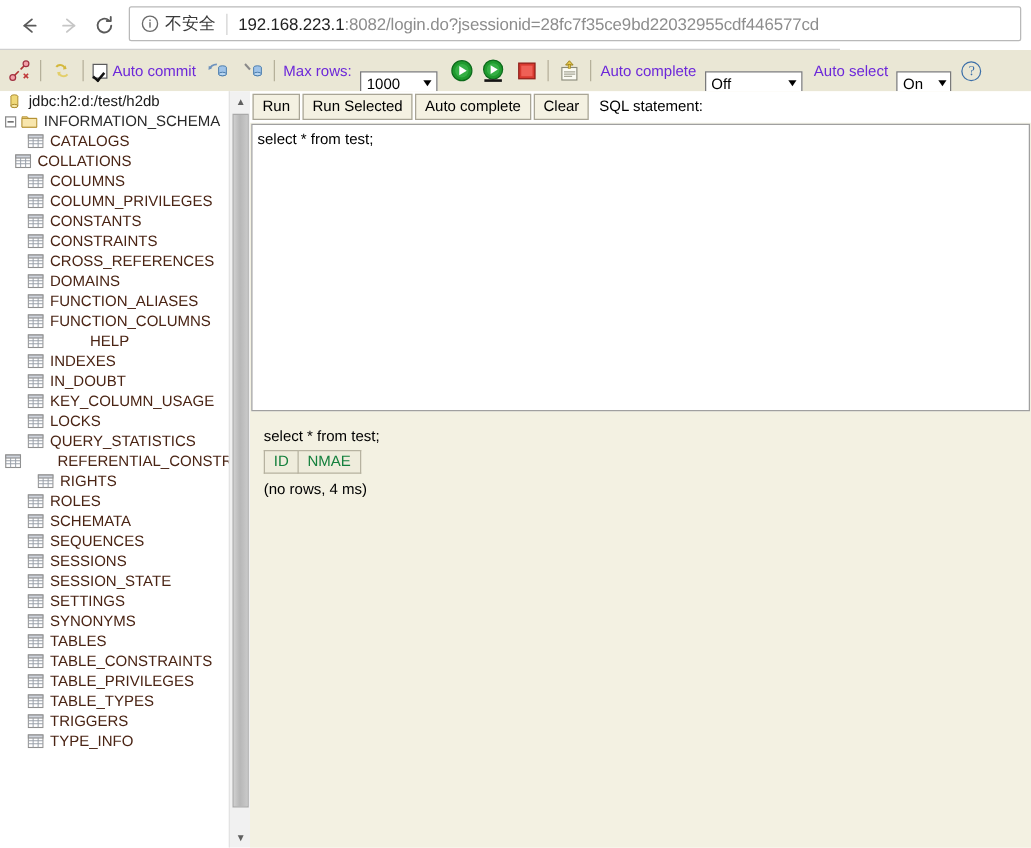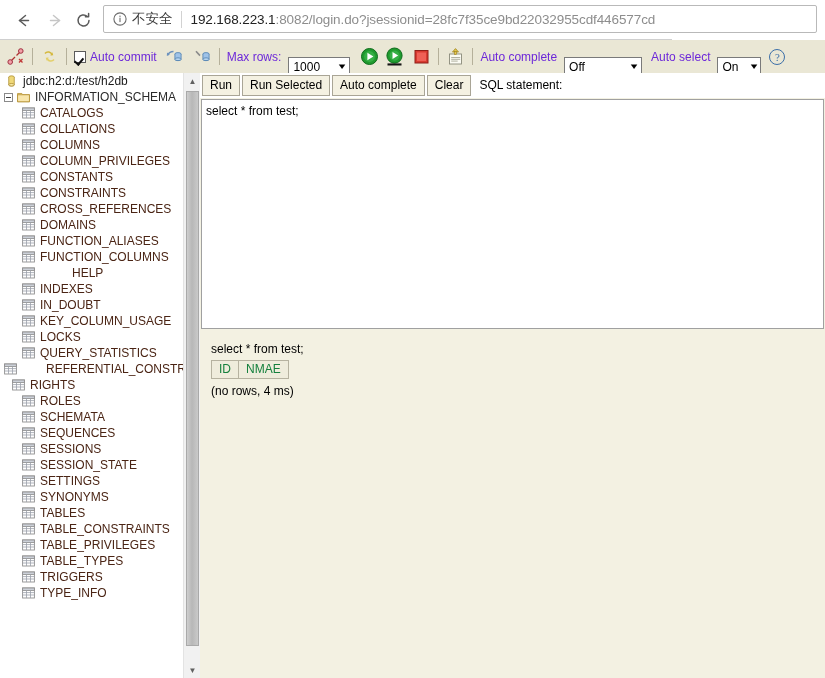--- a/index.html
+++ b/index.html
@@ -359,21 +359,21 @@
 
   <div id="tree-tables">
       <div class="tree-row" style="padding-left: 22px;">
         <svg class="ic" viewBox="0 0 13 12">
           <rect x=".6" y="1" width="11.8" height="10" fill="#ffffff" stroke="#8f8f8f" stroke-width=".9"></rect>
           <rect x=".6" y="1" width="11.8" height="2.4" fill="#cfd4dd" stroke="#8f8f8f" stroke-width=".9"></rect>
           <path d="M.6 5.6h11.8M.6 8h11.8M4.5 3.4v7.6M8.5 3.4v7.6" stroke="#9aa0aa" stroke-width=".8"></path>
         </svg>
         <span class="tree-label">CATALOGS</span>
       </div>
-      <div class="tree-row" style="padding-left: 22px;">
+      <div class="tree-row" style="padding-left: 12px;">
         <svg class="ic" viewBox="0 0 13 12">
           <rect x=".6" y="1" width="11.8" height="10" fill="#ffffff" stroke="#8f8f8f" stroke-width=".9"></rect>
           <rect x=".6" y="1" width="11.8" height="2.4" fill="#cfd4dd" stroke="#8f8f8f" stroke-width=".9"></rect>
           <path d="M.6 5.6h11.8M.6 8h11.8M4.5 3.4v7.6M8.5 3.4v7.6" stroke="#9aa0aa" stroke-width=".8"></path>
         </svg>
         <span class="tree-label">COLLATIONS</span>
       </div>
       <div class="tree-row" style="padding-left: 22px;">
         <svg class="ic" viewBox="0 0 13 12">
           <rect x=".6" y="1" width="11.8" height="10" fill="#ffffff" stroke="#8f8f8f" stroke-width=".9"></rect>
@@ -487,21 +487,21 @@
         <span class="tree-label">QUERY_STATISTICS</span>
       </div>
       <div class="tree-row" style=" gap: 24px;">
         <svg class="ic" viewBox="0 0 13 12">
           <rect x=".6" y="1" width="11.8" height="10" fill="#ffffff" stroke="#8f8f8f" stroke-width=".9"></rect>
           <rect x=".6" y="1" width="11.8" height="2.4" fill="#cfd4dd" stroke="#8f8f8f" stroke-width=".9"></rect>
           <path d="M.6 5.6h11.8M.6 8h11.8M4.5 3.4v7.6M8.5 3.4v7.6" stroke="#9aa0aa" stroke-width=".8"></path>
         </svg>
         <span class="tree-label">REFERENTIAL_CONSTR</span>
       </div>
-      <div class="tree-row" style="padding-left: 12px;">
+      <div class="tree-row" style="padding-left: 30px;">
         <svg class="ic" viewBox="0 0 13 12">
           <rect x=".6" y="1" width="11.8" height="10" fill="#ffffff" stroke="#8f8f8f" stroke-width=".9"></rect>
           <rect x=".6" y="1" width="11.8" height="2.4" fill="#cfd4dd" stroke="#8f8f8f" stroke-width=".9"></rect>
           <path d="M.6 5.6h11.8M.6 8h11.8M4.5 3.4v7.6M8.5 3.4v7.6" stroke="#9aa0aa" stroke-width=".8"></path>
         </svg>
         <span class="tree-label">RIGHTS</span>
       </div>
       <div class="tree-row" style="padding-left: 22px;">
         <svg class="ic" viewBox="0 0 13 12">
           <rect x=".6" y="1" width="11.8" height="10" fill="#ffffff" stroke="#8f8f8f" stroke-width=".9"></rect>

